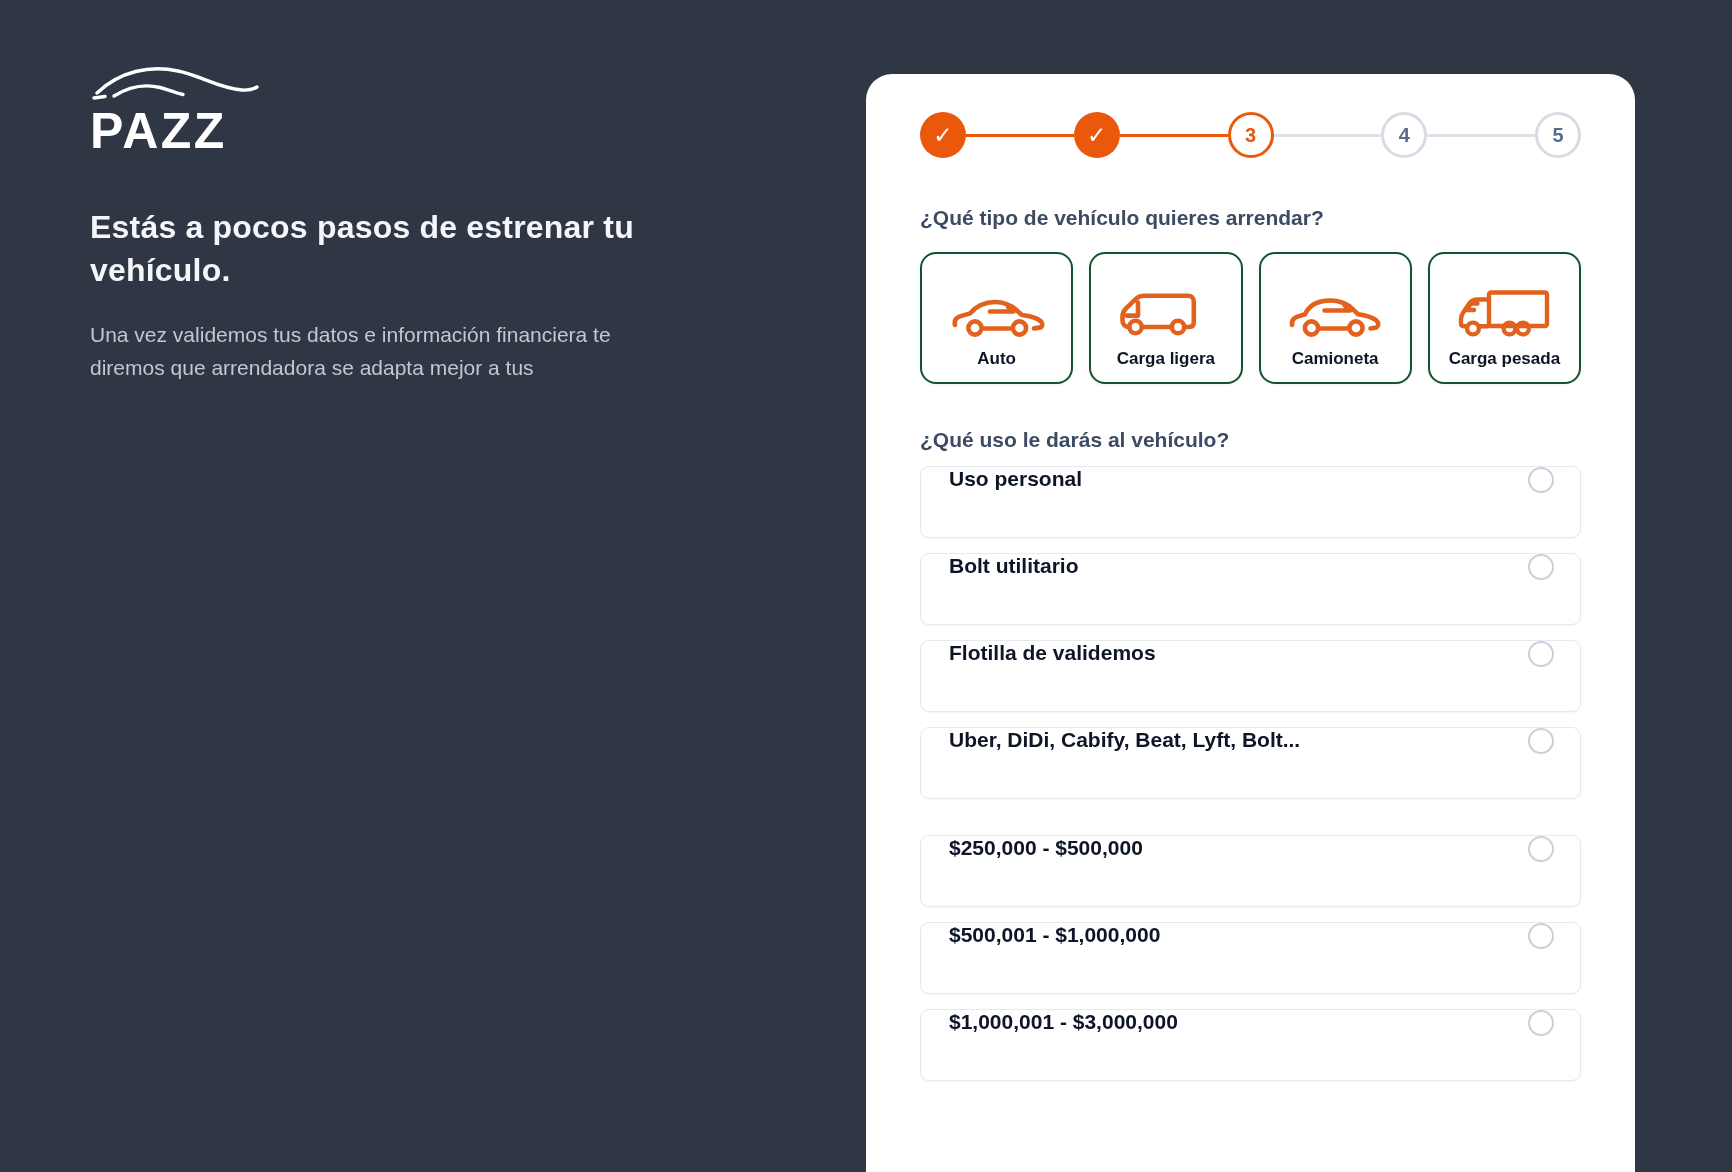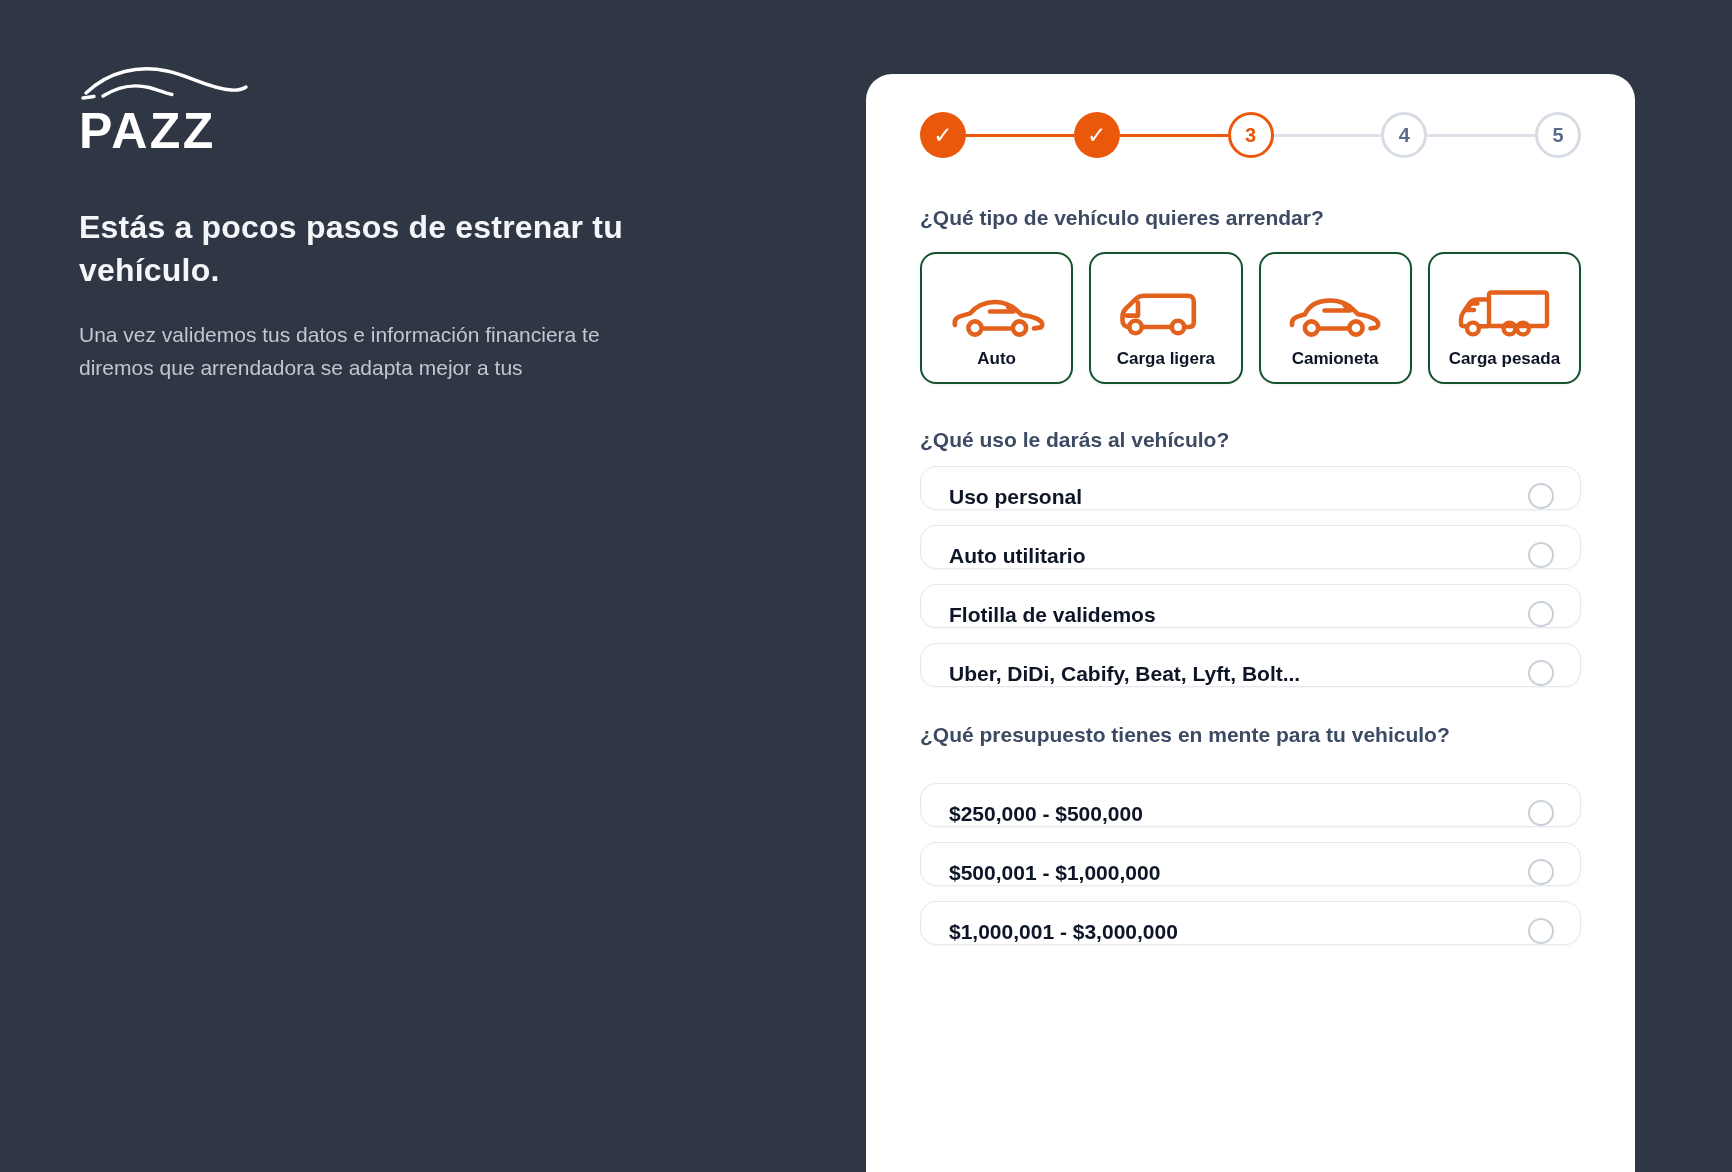--- a/index.html
+++ b/index.html
@@ -4,21 +4,21 @@
 <style>
   * { margin:0; padding:0; box-sizing:border-box; }
   html,body { width:1732px; height:1172px; overflow:hidden; }
   body {
     background:#2f3644;
     font-family:"Liberation Sans","DejaVu Sans",sans-serif;
     position:relative;
   }
 
   
-  .left-panel { position:absolute; left:79px; top:62px; width:560px; }
+  .left-panel { position:absolute; left:90px; top:62px; width:560px; }
   .brand { width:180px; }
   .brand svg { display:block; }
   .brand-name {
     font-size:50px; font-weight:800; color:#ffffff;
     letter-spacing:2.5px; line-height:1; margin-top:2px;
   }
   .left-heading {
     margin-top:50px; width:545px;
     font-size:32px; line-height:1.33; font-weight:600;
     color:#f4f6f9; letter-spacing:.2px;
@@ -77,25 +77,25 @@
     padding-bottom:13px; cursor:pointer;
   }
   .vehicle-card svg { display:block; margin-bottom:7px; }
   .vehicle-label { font-size:17px; font-weight:600; color:#0d1526; }
 
   
   .option-list { display:flex; flex-direction:column; gap:15px; }
   .usage-list  { margin-top:14px; }
   .budget-list { margin-top:36px; }
   .option-row {
-    height:44px;
-    border:1px solid #e6e8ee; border-radius:16px;
+    height:72px;
+    border:1px solid #e6e8ee; border-radius:9px;
     background:#ffffff;
     box-shadow:0 1px 2px rgba(16,24,40,.04);
-    display:flex; align-items:flex-end; justify-content:space-between;
+    display:flex; align-items:flex-start; justify-content:space-between;
     padding:0 26px 0 28px; cursor:pointer;
   }
   .option-label { font-size:21px; font-weight:700; color:#0d1526; }
   .radio {
     width:26px; height:26px; flex:none;
     border:2px solid #c9d0d9; border-radius:50%; background:#ffffff;
   }
 </style>
 </head>
 <body>
@@ -201,34 +201,33 @@
   </div>
 
   <div class="q-label q-usage">¿Qué uso le darás al vehículo?</div>
 
   <div class="option-list usage-list">
     <div class="option-row">
       <span class="option-label">Uso personal</span>
       <span class="radio"></span>
     </div>
     <div class="option-row">
-      <span class="option-label">Auto utilitario</span>
+      <span class="option-label">Bolt utilitario</span>
       <span class="radio"></span>
     </div>
     <div class="option-row">
       <span class="option-label">Flotilla de validemos</span>
       <span class="radio"></span>
     </div>
     <div class="option-row">
       <span class="option-label">Uber, DiDi, Cabify, Beat, Lyft, Bolt...</span>
       <span class="radio"></span>
     </div>
   </div>
 
-  <div class="q-label q-budget">¿Qué presupuesto tienes en mente para tu vehiculo?</div>
 
   <div class="option-list budget-list">
     <div class="option-row">
       <span class="option-label">$250,000 - $500,000</span>
       <span class="radio"></span>
     </div>
     <div class="option-row">
       <span class="option-label">$500,001 - $1,000,000</span>
       <span class="radio"></span>
     </div>

